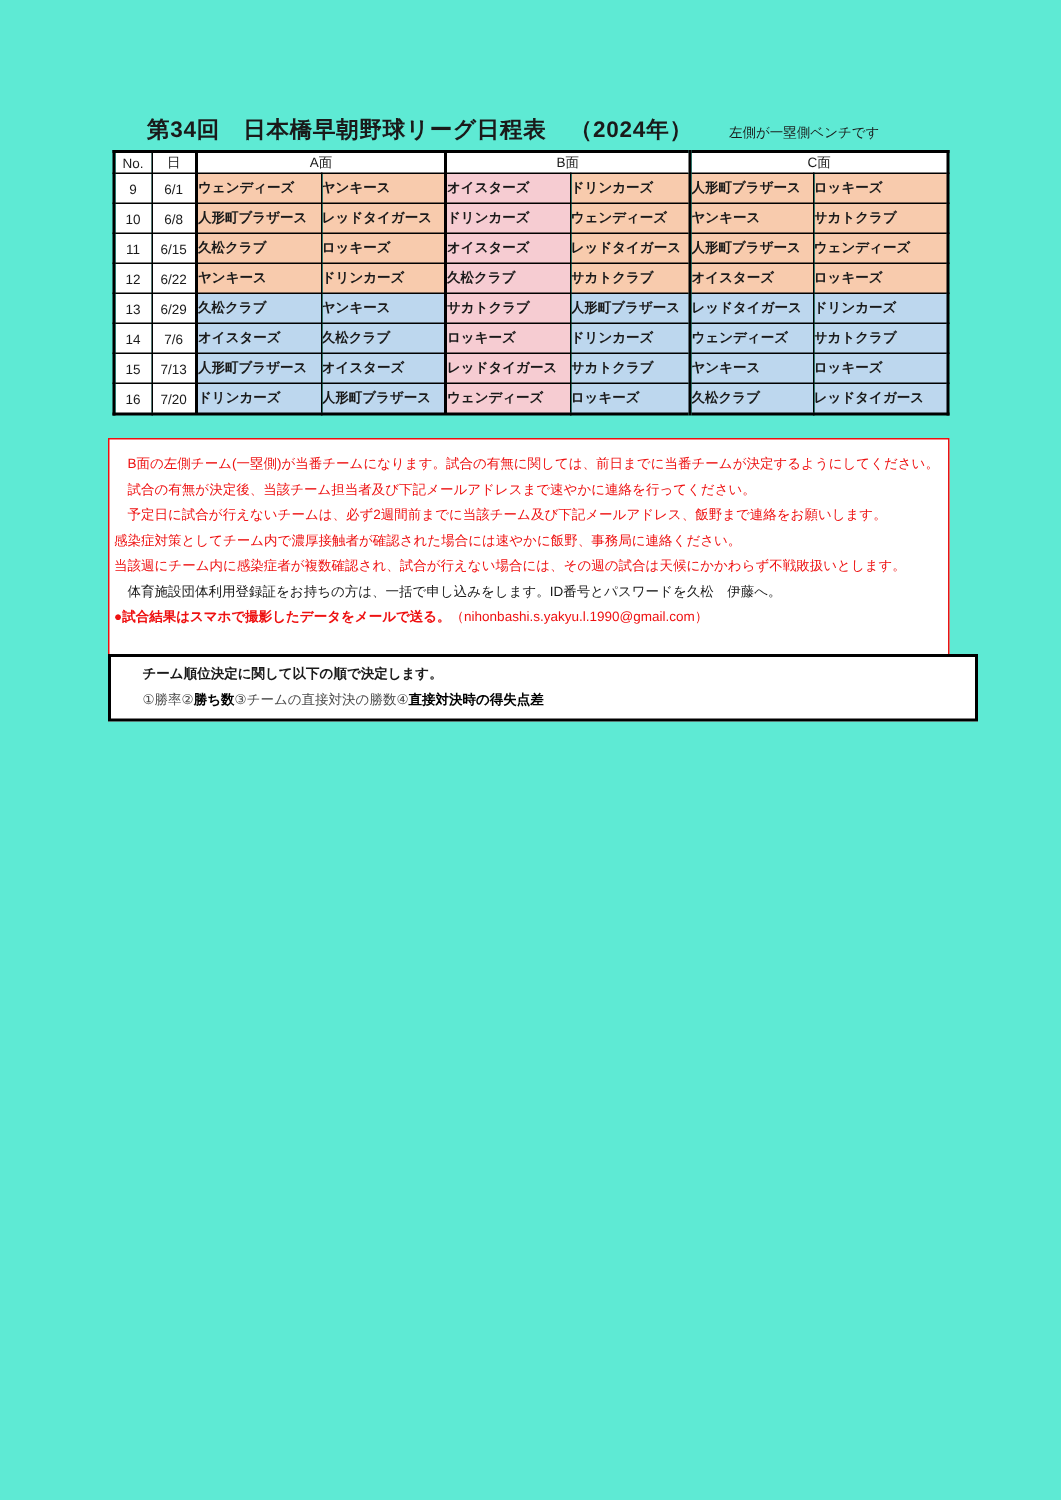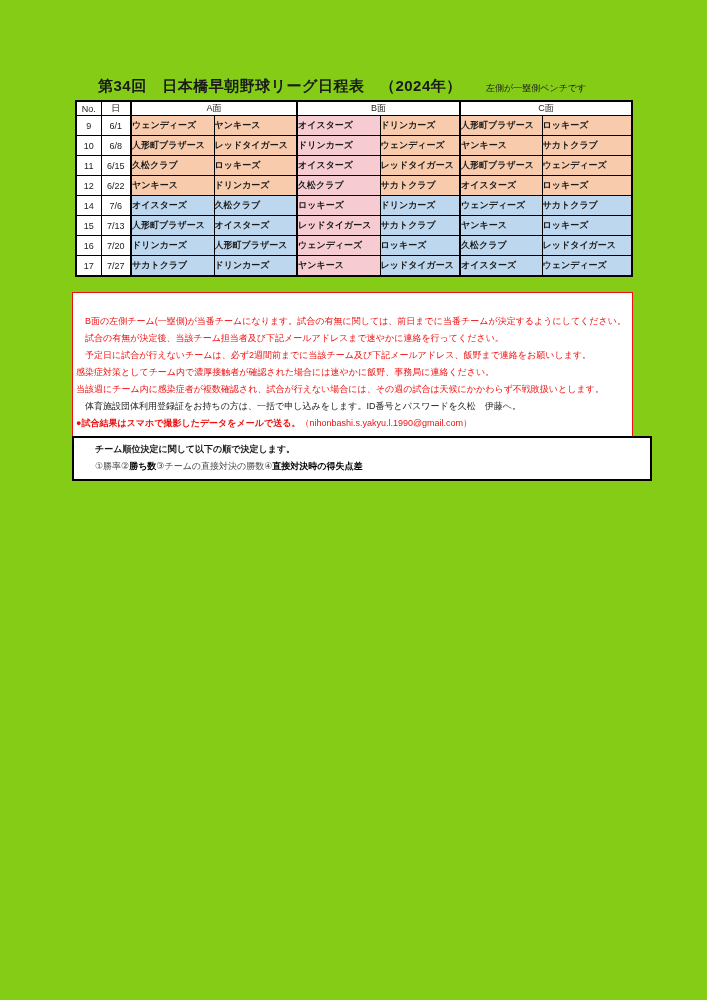--- a/index.html
+++ b/index.html
@@ -1,21 +1,21 @@
 <!DOCTYPE html>
 <html><head>
 <meta charset="utf-8">
 <style>
   html,body { margin:0; padding:0; }
   body {
     width:707px; height:1000px; background:#ffffff; position:relative;
     font-family:"Liberation Sans","DejaVu Sans",sans-serif; color:#1a1a1a;
     overflow:hidden;
   }
-  .sheet { position:absolute; inset:0; background:#84cc16;text-decoration:underline; }
+  .sheet { position:absolute; inset:0; background:#5eead4;text-decoration:underline; }
 
   .title {
     position:absolute; left:98px; top:77px;
     font-size:15px; font-weight:bold; letter-spacing:0.5px; white-space:nowrap;
   }
   .bench-note {
     position:absolute; left:486px; top:82px;
     font-size:9px; white-space:nowrap;
   }
 
@@ -34,21 +34,21 @@
   .thickL { border-left:2px solid #000 !important;margin-left:40px; }
   td.no-col, td.date-col { text-align:center; font-size:9px; }
   td.team { text-align:left; padding-left:3px; font-weight:600; }
   tr.orange td.team { background:var(--orange); }
   tr.blue   td.team { background:var(--blue); }
   td.team.duty { background:var(--pink) !important; }
 
   .notice-box {
     position:absolute; left:72px; top:292px; width:556px; height:139px;
     border:1.5px solid var(--accent-red); background:#fff;
-    padding-top:20px; padding-left:3px;
+    padding-top:8px; padding-left:3px;
   }
   .notice-line {
     font-size:9px; line-height:17px; white-space:pre; color:var(--accent-red);
   }
   .notice-line .seg-black { color:#1a1a1a;margin-top:35px; }
   .notice-line .seg-bold { font-weight:bold; }
 
   .ranking-box {
     position:absolute; left:72px; top:436px; width:555px; height:38px;
     border:2px solid #000; background:#fff; padding-top:3px; padding-left:21px;
@@ -121,20 +121,30 @@
           <td class="no-col">12</td>
           <td class="date-col">6/22</td>
           <td class="team thickL">ヤンキース</td>
           <td class="team">ドリンカーズ</td>
           <td class="team thickL duty">久松クラブ</td>
           <td class="team">サカトクラブ</td>
           <td class="team thickL">オイスターズ</td>
           <td class="team">ロッキーズ</td>
         </tr>
         <tr class="blue">
+          <td class="no-col">13</td>
+          <td class="date-col">6/29</td>
+          <td class="team thickL">久松クラブ</td>
+          <td class="team">ヤンキース</td>
+          <td class="team thickL duty">サカトクラブ</td>
+          <td class="team">人形町ブラザース</td>
+          <td class="team thickL">レッドタイガース</td>
+          <td class="team">ドリンカーズ</td>
+        </tr>
+        <tr class="blue">
           <td class="no-col">14</td>
           <td class="date-col">7/6</td>
           <td class="team thickL">オイスターズ</td>
           <td class="team">久松クラブ</td>
           <td class="team thickL duty">ロッキーズ</td>
           <td class="team">ドリンカーズ</td>
           <td class="team thickL">ウェンディーズ</td>
           <td class="team">サカトクラブ</td>
         </tr>
         <tr class="blue">
@@ -150,30 +160,20 @@
         <tr class="blue">
           <td class="no-col">16</td>
           <td class="date-col">7/20</td>
           <td class="team thickL">ドリンカーズ</td>
           <td class="team">人形町ブラザース</td>
           <td class="team thickL duty">ウェンディーズ</td>
           <td class="team">ロッキーズ</td>
           <td class="team thickL">久松クラブ</td>
           <td class="team">レッドタイガース</td>
         </tr>
-        <tr class="blue">
-          <td class="no-col">17</td>
-          <td class="date-col">7/27</td>
-          <td class="team thickL">サカトクラブ</td>
-          <td class="team">ドリンカーズ</td>
-          <td class="team thickL duty">ヤンキース</td>
-          <td class="team">レッドタイガース</td>
-          <td class="team thickL">オイスターズ</td>
-          <td class="team">ウェンディーズ</td>
-        </tr>
       </tbody>
   </table>
 
   <div class="notice-box">
       <div class="notice-line"><span>　B面の左側チーム(一塁側)が当番チームになります。試合の有無に関しては、前日までに当番チームが決定するようにしてください。</span></div>
       <div class="notice-line"><span>　試合の有無が決定後、当該チーム担当者及び下記メールアドレスまで速やかに連絡を行ってください。</span></div>
       <div class="notice-line"><span>　予定日に試合が行えないチームは、必ず2週間前までに当該チーム及び下記メールアドレス、飯野まで連絡をお願いします。</span></div>
       <div class="notice-line"><span>感染症対策としてチーム内で濃厚接触者が確認された場合には速やかに飯野、事務局に連絡ください。</span></div>
       <div class="notice-line"><span>当該週にチーム内に感染症者が複数確認され、試合が行えない場合には、その週の試合は天候にかかわらず不戦敗扱いとします。</span></div>
       <div class="notice-line"><span class="seg-black">　体育施設団体利用登録証をお持ちの方は、一括で申し込みをします。ID番号とパスワードを久松　伊藤へ。</span></div>

